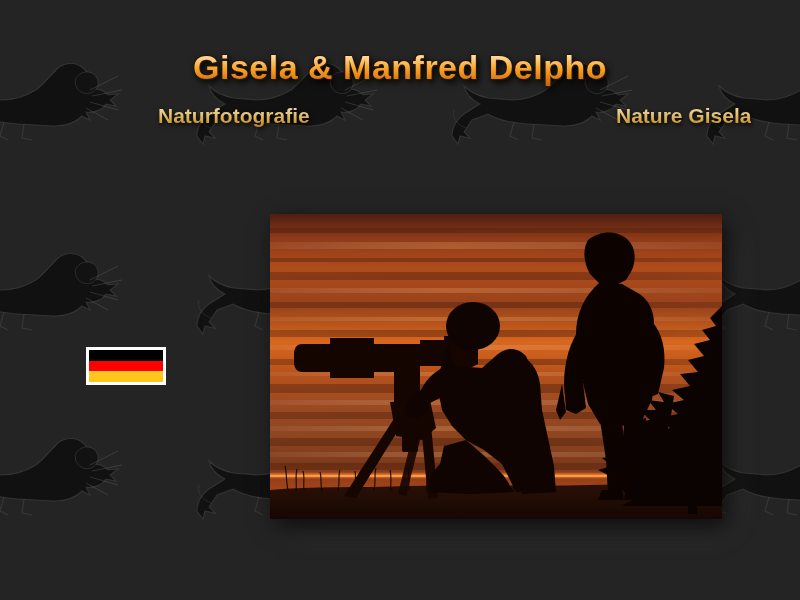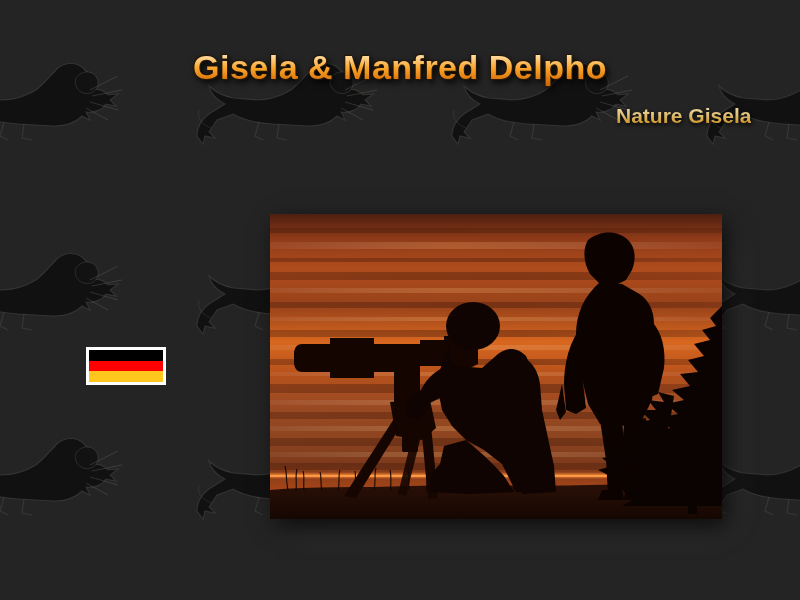--- a/index.html
+++ b/index.html
@@ -199,20 +199,21 @@
       </div>
       <div class="mouse-tile" style="left: 705px; top: 425px;">
         <svg viewBox="0 0 190 110" preserveAspectRatio="xMidYMid meet">
           <use href="#mouse-glyph"></use>
         </svg>
       </div>
     </div>
 
   <div id="site-title">Gisela &amp; Manfred Delpho</div>
 
+  <div class="subtitle" id="subtitle-de">Naturfotografie</div>
   <div class="subtitle" id="subtitle-en">Nature Gisela</div>
 
   <div id="flag-de" title="Deutsch">
     <div class="flag-band flag-black"></div>
     <div class="flag-band flag-red"></div>
     <div class="flag-band flag-gold"></div>
   </div>
 
   <div id="photo-frame">
     <svg viewBox="0 0 452 305" preserveAspectRatio="none" role="img">

